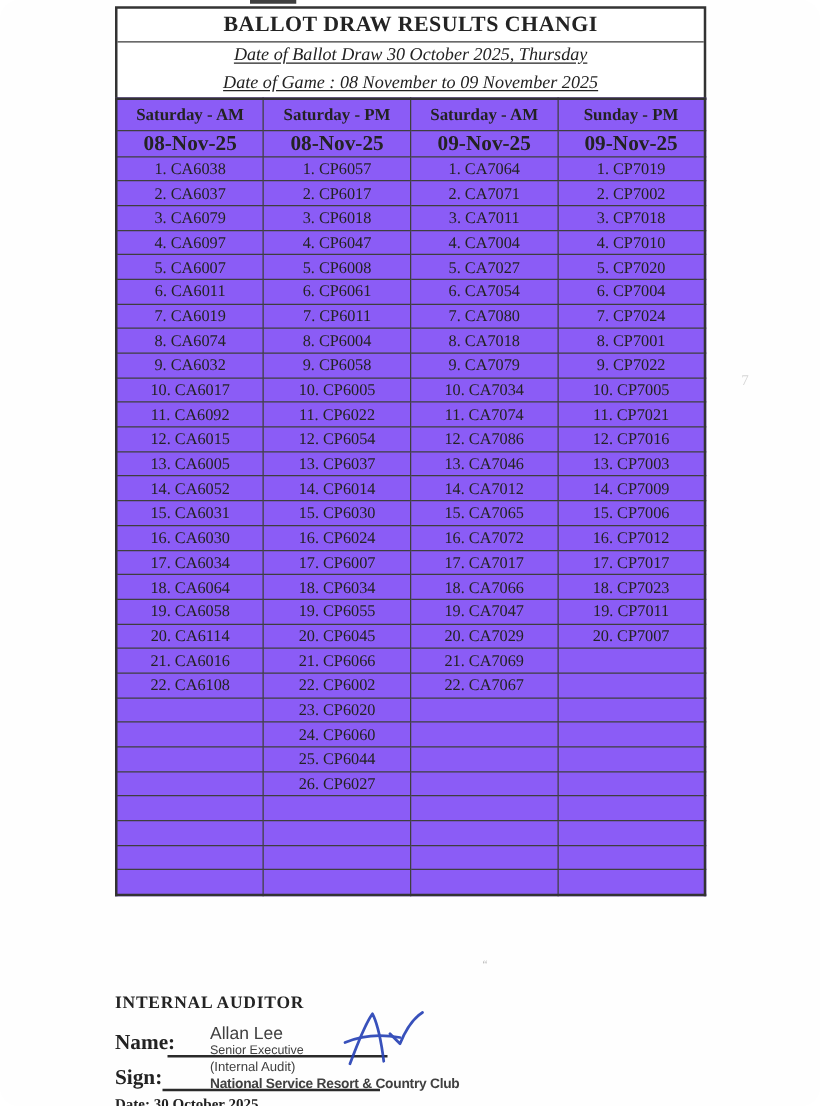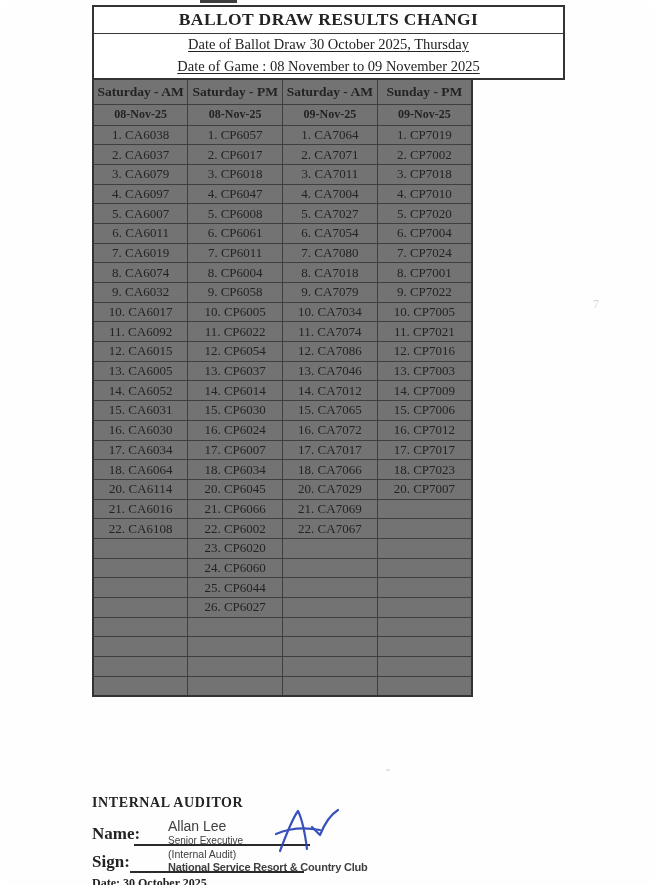--- a/index.html
+++ b/index.html
@@ -30,41 +30,41 @@
     text-align: center;
     padding: 2px 0 3px;
     border-bottom: 1.5px solid #3a3a3a;
   }
   .hdate-row {
     font-size: 14.5px;
     text-align: center;
     padding: 2px 0 3px;
   }
   .hdate-row:first-of-type { border-bottom: 1.5px solid #3a3a3a; }
-  .hdate-row span { text-decoration: underline; text-underline-offset: 2px; }
+  .hdate-row span { text-decoration: underline; text-underline-offset: 2px; font-style: italic; }
 
   
   table.results {
     position: absolute;
     left: 92px; top: 78px;
-    width: 381px;
+    width: 473px;
     border-collapse: collapse;
     table-layout: fixed;
     border: 2px solid #333333;
-    background: #737373;
+    background: #8b5cf6;
   }
   table.results th, table.results td {
     border: 1px solid #3f3f3f;
     text-align: center;
     vertical-align: middle;
     overflow: hidden;
     white-space: nowrap;
   }
   table.results th.day  { font-size: 13.5px; font-weight: bold; height: 25px; }
-  table.results th.date { font-size: 12px; font-weight: bold; height: 21px; }
+  table.results th.date { font-size: 17px; font-weight: bold; height: 21px; }
   table.results td      { font-size: 13px;  height: 19.7px; padding: 0 2px; }
 
   
   .auditor {
     position: absolute;
     left: 92px; top: 795px;
     width: 473px;
     height: 110px;
   }
   .auditor-title {
@@ -270,20 +270,26 @@
           <td>17. CA7017</td>
           <td>17. CP7017</td>
         </tr>
         <tr>
           <td>18. CA6064</td>
           <td>18. CP6034</td>
           <td>18. CA7066</td>
           <td>18. CP7023</td>
         </tr>
         <tr>
+          <td>19. CA6058</td>
+          <td>19. CP6055</td>
+          <td>19. CA7047</td>
+          <td>19. CP7011</td>
+        </tr>
+        <tr>
           <td>20. CA6114</td>
           <td>20. CP6045</td>
           <td>20. CA7029</td>
           <td>20. CP7007</td>
         </tr>
         <tr>
           <td>21. CA6016</td>
           <td>21. CP6066</td>
           <td>21. CA7069</td>
           <td></td>

